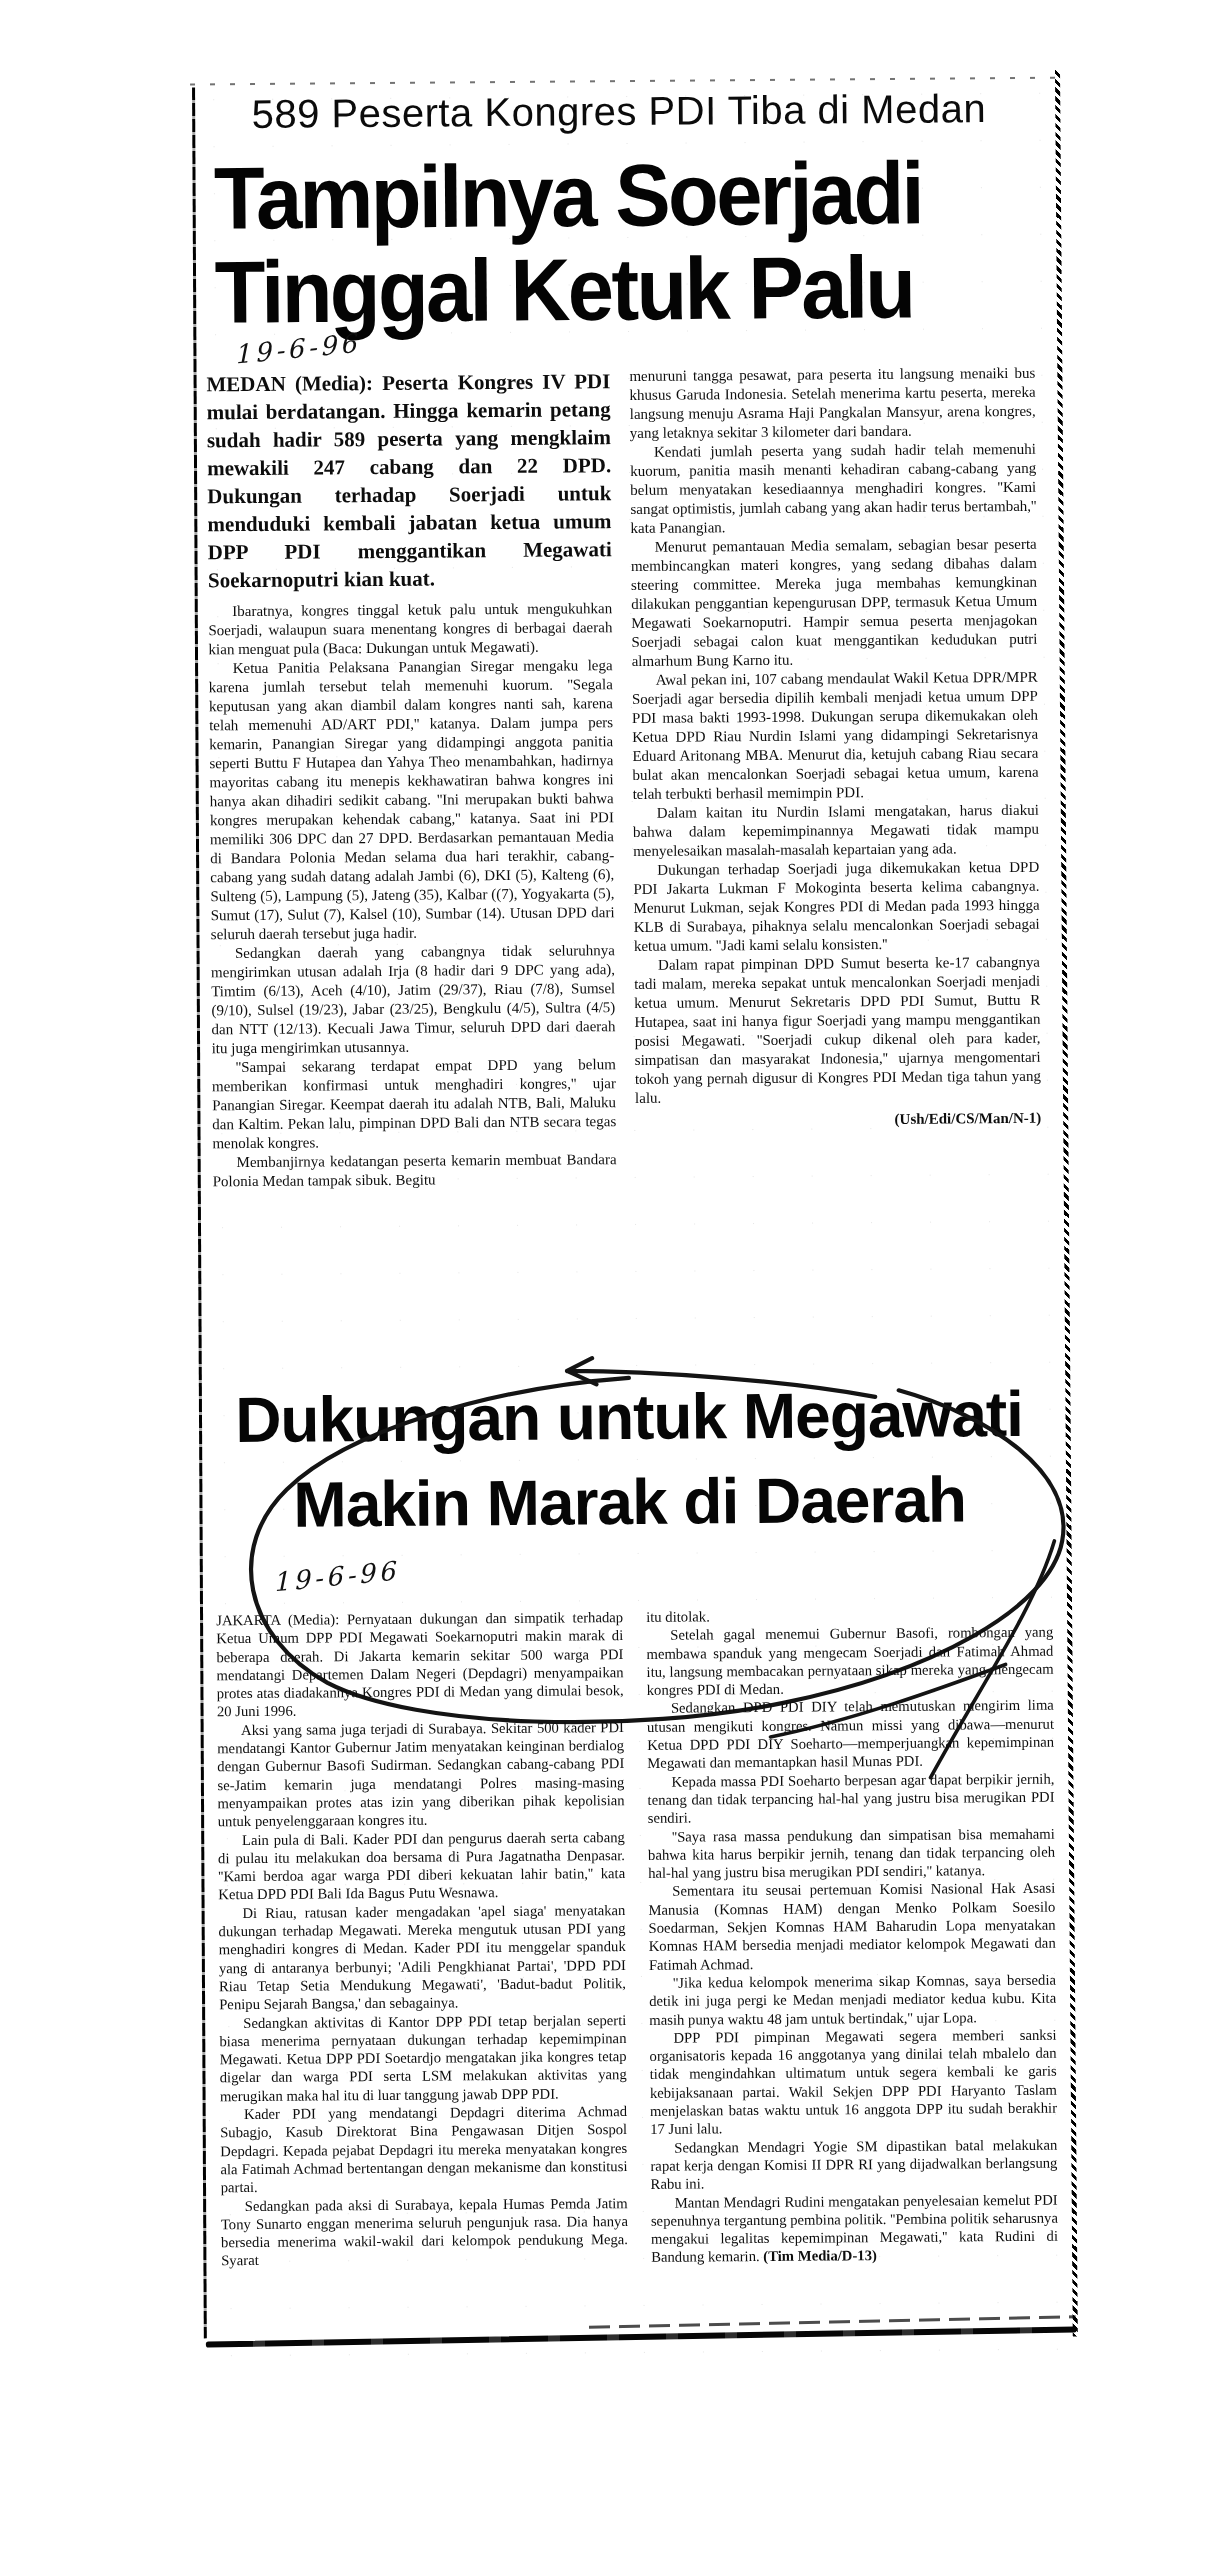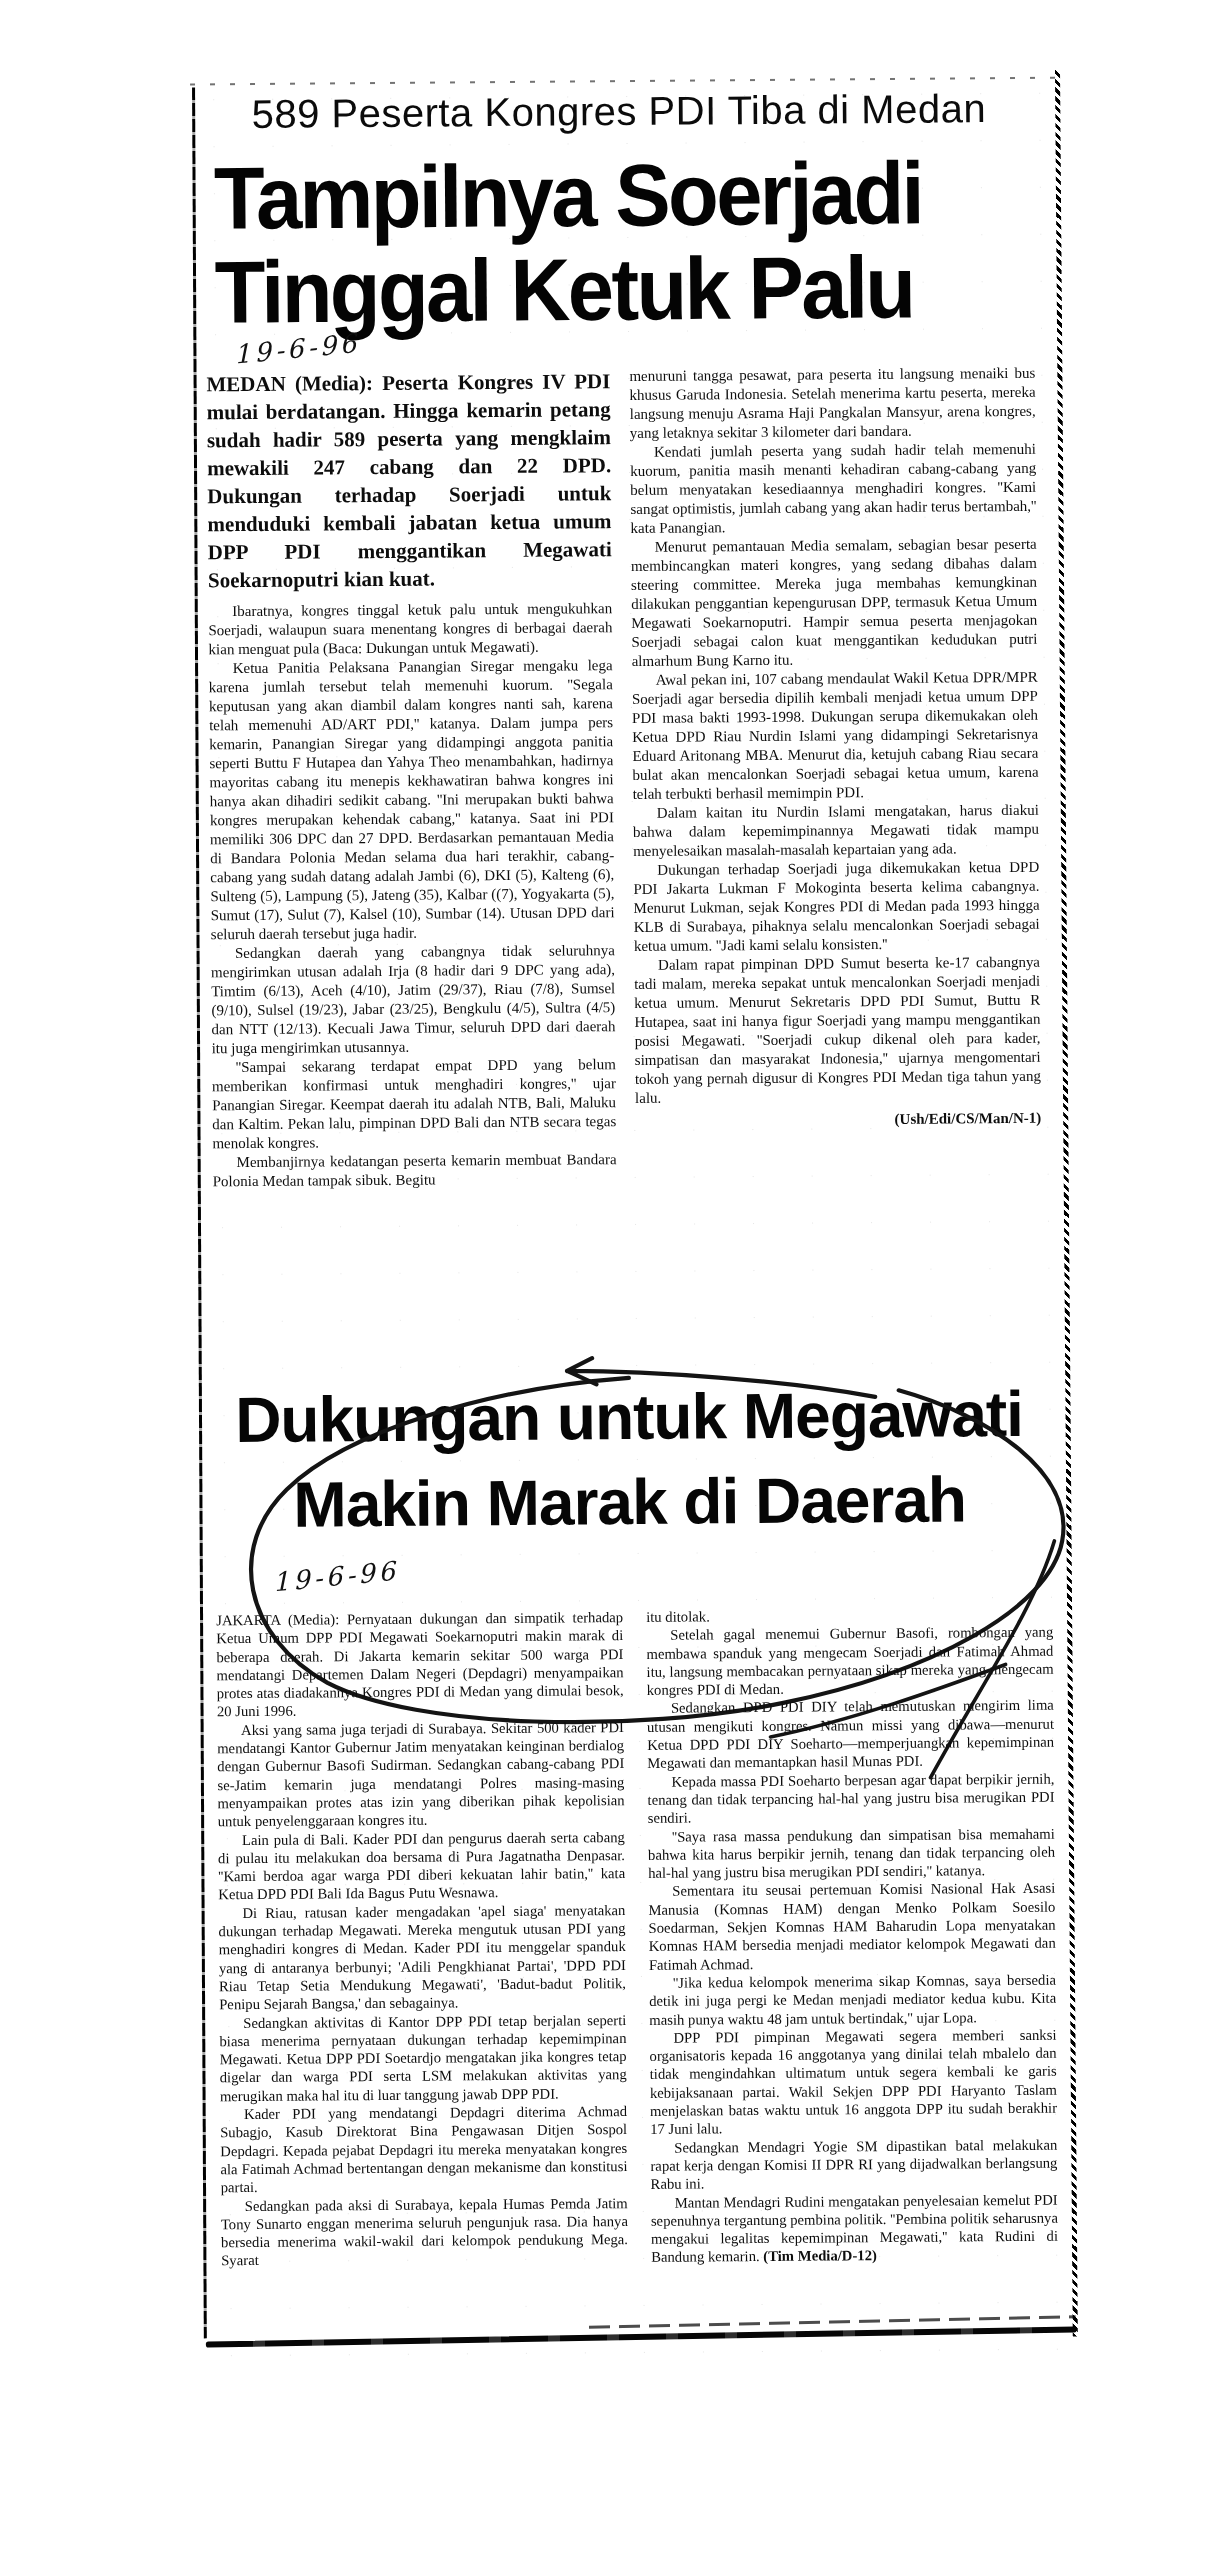--- a/index.html
+++ b/index.html
@@ -146,20 +146,20 @@
     <div class="col a2col" id="a2c2">
       <p class="cont">itu ditolak.</p>
       <p>Setelah gagal menemui Gubernur Basofi, rombongan yang membawa spanduk yang mengecam Soerjadi dan Fatimah Ahmad itu, langsung membacakan pernyataan sikap mereka yang mengecam kongres PDI di Medan.</p>
       <p>Sedangkan DPD PDI DIY telah memutuskan mengirim lima utusan mengikuti kongres. Namun missi yang dibawa—menurut Ketua DPD PDI DIY Soeharto—memperjuangkan kepemimpinan Megawati dan memantapkan hasil Munas PDI.</p>
       <p>Kepada massa PDI Soeharto berpesan agar dapat berpikir jernih, tenang dan tidak terpancing hal-hal yang justru bisa merugikan PDI sendiri.</p>
       <p>''Saya rasa massa pendukung dan simpatisan bisa memahami bahwa kita harus berpikir jernih, tenang dan tidak terpancing oleh hal-hal yang justru bisa merugikan PDI sendiri,'' katanya.</p>
       <p>Sementara itu seusai pertemuan Komisi Nasional Hak Asasi Manusia (Komnas HAM) dengan Menko Polkam Soesilo Soedarman, Sekjen Komnas HAM Baharudin Lopa menyatakan Komnas HAM bersedia menjadi mediator kelompok Megawati dan Fatimah Achmad.</p>
       <p>''Jika kedua kelompok menerima sikap Komnas, saya bersedia detik ini juga pergi ke Medan menjadi mediator kedua kubu. Kita masih punya waktu 48 jam untuk bertindak,'' ujar Lopa.</p>
       <p>DPP PDI pimpinan Megawati segera memberi sanksi organisatoris kepada 16 anggotanya yang dinilai telah mbalelo dan tidak mengindahkan ultimatum untuk segera kembali ke garis kebijaksanaan partai. Wakil Sekjen DPP PDI Haryanto Taslam menjelaskan batas waktu untuk 16 anggota DPP itu sudah berakhir 17 Juni lalu.</p>
       <p>Sedangkan Mendagri Yogie SM dipastikan batal melakukan rapat kerja dengan Komisi II DPR RI yang dijadwalkan berlangsung Rabu ini.</p>
-      <p><span>Mantan Mendagri Rudini mengatakan penyelesaian kemelut PDI sepenuhnya tergantung pembina politik. ''Pembina politik seharusnya mengakui legalitas kepemimpinan Megawati,'' kata Rudini di Bandung kemarin.</span> <span class="byline-inline">(Tim Media/D-12)</span></p>
+      <p><span>Mantan Mendagri Rudini mengatakan penyelesaian kemelut PDI sepenuhnya tergantung pembina politik. ''Pembina politik seharusnya mengakui legalitas kepemimpinan Megawati,'' kata Rudini di Bandung kemarin.</span> <span class="byline-inline">(Tim Media/D-13)</span></p>
     </div>
   </div>
 
   <div class="edge-bottom-echo"></div>
   <div class="edge-bottom"></div>
 </div>
 
 
 </body></html>

